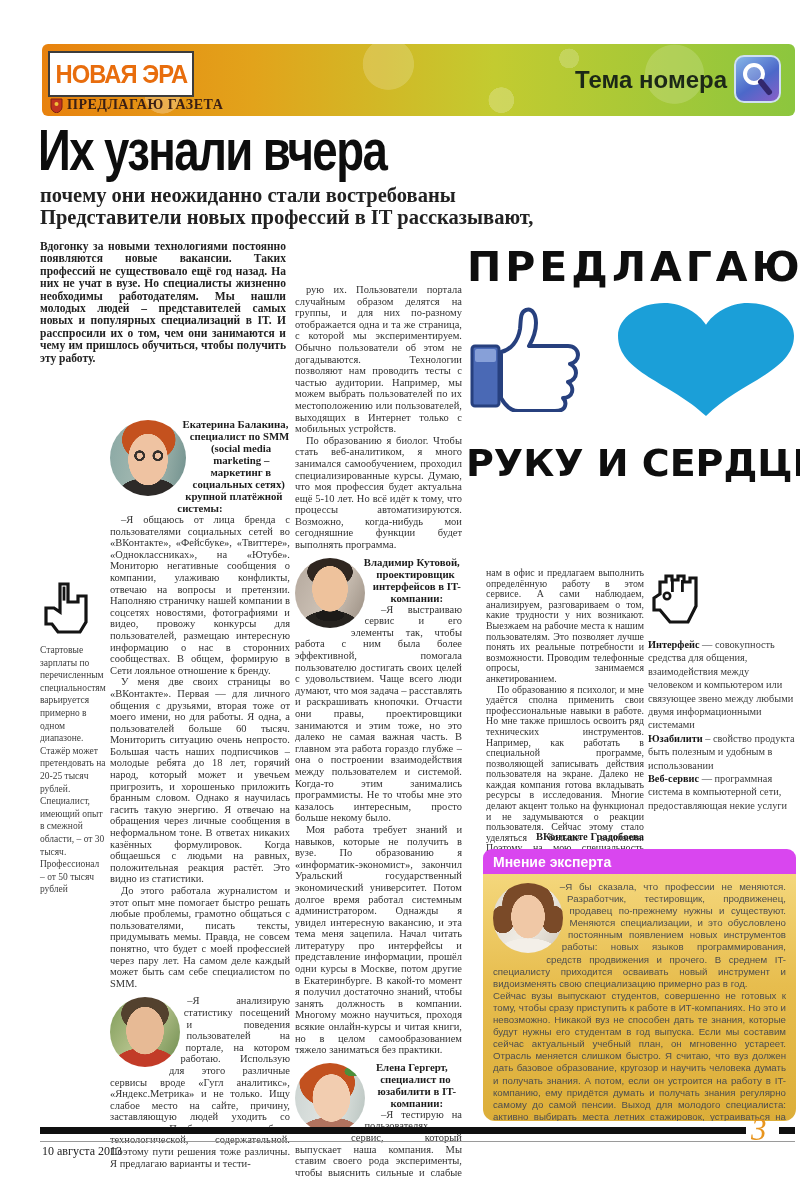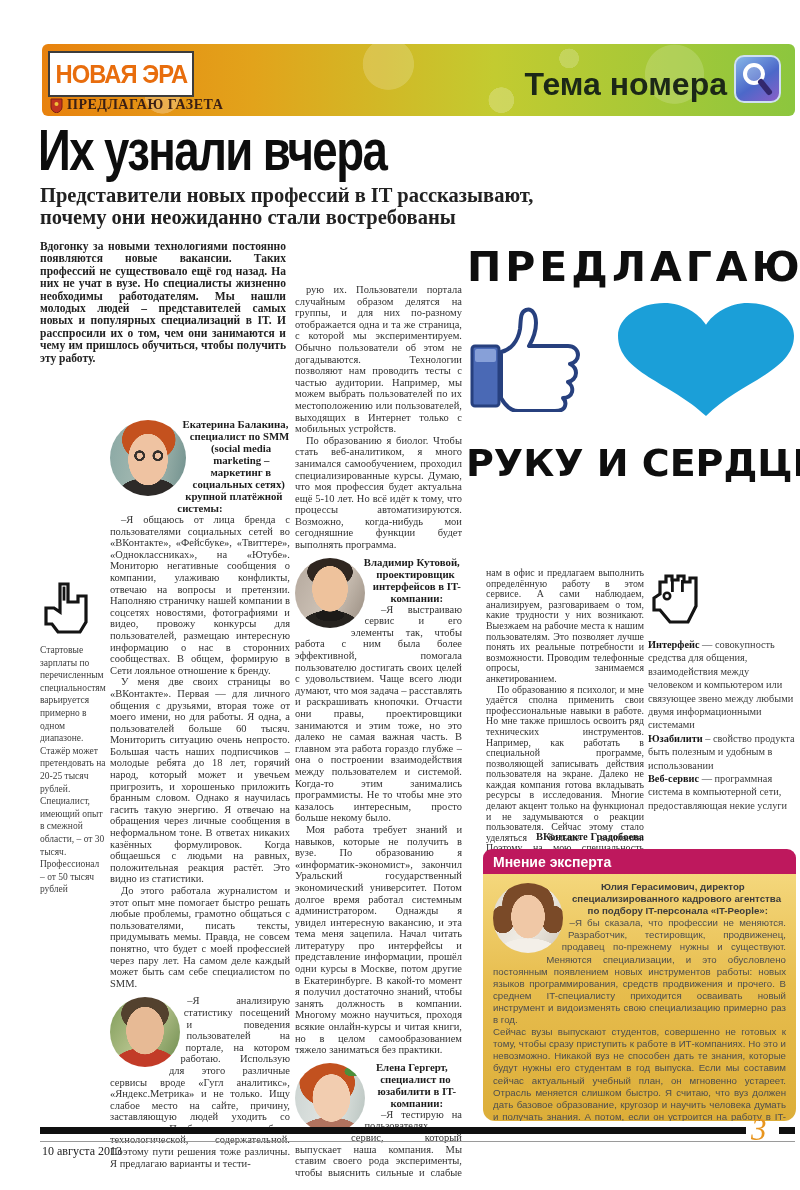--- a/index.html
+++ b/index.html
@@ -14,21 +14,21 @@
                      radial-gradient(circle 13px at 61% 78%,rgba(255,255,255,.22) 97%,transparent),
                      radial-gradient(circle 30px at 84% 42%,rgba(255,255,255,.16) 97%,transparent),
                      radial-gradient(circle 10px at 70% 20%,rgba(255,255,255,.2) 97%,transparent);}
   .logo-box{position:absolute;left:6px;top:7px;width:142px;height:42px;background:#fff;
             border:2px solid #3c3c3c;border-radius:0;display:flex;align-items:center;justify-content:center;z-index:2;}
   .logo-text{font-family:"Liberation Sans",sans-serif;font-weight:900;font-size:25px;color:#e86d0d;
              letter-spacing:-1px;transform:scaleX(.95);white-space:nowrap;}
   .masthead-sub{position:absolute;left:8px;top:53px;display:flex;align-items:center;gap:4px;z-index:2;
              font-weight:700;font-size:14px;color:#3a1f14;letter-spacing:.5px;white-space:nowrap;}
   .section-label{position:absolute;right:68px;top:22px;font-family:"Liberation Sans",sans-serif;
-             font-weight:700;font-size:32px;color:#1c2817;z-index:2;}
+             font-weight:700;font-size:24px;color:#1c2817;z-index:2;}
   .search-btn{position:absolute;right:14px;top:11px;width:47px;height:48px;border-radius:10px;
              background:linear-gradient(145deg,#86b7e8 0%,#4c68c9 55%,#8a5fc8 100%);
              border:2px solid #cfe0f2;box-sizing:border-box;z-index:2;}
   
   .headline{position:absolute;left:38px;top:122px;font-family:"Liberation Sans",sans-serif;
             font-weight:900;font-size:57px;line-height:1;color:#0d0d0d;letter-spacing:-2px;
             transform:scaleX(.8);transform-origin:left top;white-space:nowrap;}
   .subheadline{position:absolute;left:40px;top:185px;font-weight:700;font-size:20.5px;
             line-height:1.06;color:#222;}
   
@@ -87,21 +87,21 @@
   
   .feat-line{position:absolute;font-family:"DejaVu Sans",sans-serif;font-weight:700;color:#0e0e0e;white-space:nowrap;}
   .feat1{left:467px;top:243px;font-size:41px;letter-spacing:4px;}
   .feat2{left:466px;top:441px;font-size:38px;letter-spacing:0px;}
   .thumb-wrap{position:absolute;left:468px;top:300px;}
   .heart-wrap{position:absolute;left:618px;top:303px;}
   .feat-caption{position:absolute;left:467px;top:487px;width:330px;
       font-style:italic;font-size:10.8px;line-height:13px;color:#3a3a3a;}
   
   .expert{position:absolute;left:483px;top:849px;width:313px;font-family:"Liberation Sans",sans-serif;}
-  .expert-header{background:#be185d;border-radius:9px 9px 0 0;color:#fff;font-weight:700;
+  .expert-header{background:#d946ef;border-radius:9px 9px 0 0;color:#fff;font-weight:700;
       font-size:14px;padding:5px 10px 4px;}
   .expert-body{background:linear-gradient(180deg,#f4d77c 0%,#e7bd4e 45%,#dcae39 100%);
       border-radius:0 0 12px 12px;padding:7px 10px 10px;height:230px;overflow:hidden;
       font-size:9.7px;line-height:12.1px;color:#4e4e4e;text-align:justify;}
   .expert-body p{margin:0;}
   .expert-title{font-weight:700;text-align:center;color:#3c3c3c;}
   
   .rule-thick{position:absolute;left:40px;top:1127px;width:706px;height:7px;background:#101010;}
   .rule-dash{position:absolute;left:779px;top:1127px;width:16px;height:7px;background:#101010;}
   .page-num{position:absolute;left:751px;top:1112px;font-style:italic;font-size:31px;color:#e8951e;}
@@ -128,22 +128,22 @@
     <div class="search-btn">
       <svg width="43" height="44" viewBox="0 0 43 44">
         <circle cx="18" cy="17" r="9" fill="rgba(255,255,255,.2)" stroke="#fff" stroke-width="4"></circle>
         <line x1="25" y1="25" x2="33" y2="35" stroke="#33286e" stroke-width="6" stroke-linecap="round"></line>
       </svg>
     </div>
   </div>
 
   <div class="headline">Их узнали вчера</div>
   <div class="subheadline">
+    <div>почему они неожиданно стали востребованы</div>
     <div>Представители новых профессий в IT рассказывают,</div>
-    <div>почему они неожиданно стали востребованы</div>
   </div>
 
   <div class="col intro">
     <p style="text-indent:0">Вдогонку за новыми технологиями постоянно появляются новые вакансии. Таких профессий не существовало ещё год назад. На них не учат в вузе. Но специалисты жизненно необходимы работодателям. Мы нашли молодых людей – представителей самых новых и популярных специализаций в IT. И расспросили их о том, чем они занимаются и чему им пришлось обучиться, чтобы получить эту работу.</p>
   </div>
 
   <div class="left-note">
     <svg class="hand-icon" width="52" height="56" viewBox="0 0 26 28">
       <path d="M10 2 h4 v9 h5 v-3 h4 v13 l-3 5 h-11 l-3 -4 h-3 v-8 h4 l3 2 Z" fill="#fff" stroke="#141414" stroke-width="1.6" stroke-linejoin="miter"></path>
       <rect x="11.3" y="3.3" width="1.4" height="7" fill="#141414"></rect>
@@ -208,21 +208,20 @@
       <span style="font-weight:700;color:#161616">Интерфейс</span><span> — совокупность средства для общения, взаимодействия между человеком и компьютером или связующее звено между любыми двумя информационными системами</span><br>
       <span style="font-weight:700;color:#161616">Юзабилити</span><span> – свойство продукта быть полезным и удобным в использовании</span><br>
       <span style="font-weight:700;color:#161616">Веб-сервис</span><span> — программная система в компьютерной сети, предоставляющая некие услуги</span>
     </div>
   </div>
 
   <div class="expert">
     <div class="expert-header">Мнение эксперта</div>
     <div class="expert-body">
       <div class="avatar av70 av-yulia"></div>
-      <div class="expert-title">Юлия Герасимович, директор специализированного кадрового агентства по подбору IT-персонала «IT-People»:</div>
       <p>–Я бы сказала, что профессии не меняются. Разработчик, тестировщик, продвиженец, продавец по-прежнему нужны и существуют. Меняются специализации, и это обусловлено постоянным появлением новых инструментов работы: новых языков программирования, средств продвижения и прочего. В среднем IT-специалисту приходится осваивать новый инструмент и видоизменять свою специализацию примерно раз в год.</p>
       <p>Сейчас вузы выпускают студентов, совершенно не готовых к тому, чтобы сразу приступить к работе в ИТ-компаниях. Но это и невозможно. Никакой вуз не способен дать те знания, которые будут нужны его студентам в год выпуска. Если мы составим сейчас актуальный учебный план, он мгновенно устареет. Отрасль меняется слишком быстро. Я считаю, что вуз должен дать базовое образование, кругозор и научить человека думать и получать знания. А потом, если он устроится на работу в IT-компанию, ему придётся думать и получать знания регулярно самому до самой пенсии. Выход для молодого специалиста: активно выбирать места летних стажировок, устраиваться на работу и подработку на старших курсах.</p>
     </div>
   </div>
 
   <div class="rule-thick"></div>
   <div class="page-num">3</div>
   <div class="rule-dash"></div>
   <div class="rule-thin"></div>
   <div class="footer-date">10 августа 2013</div>

